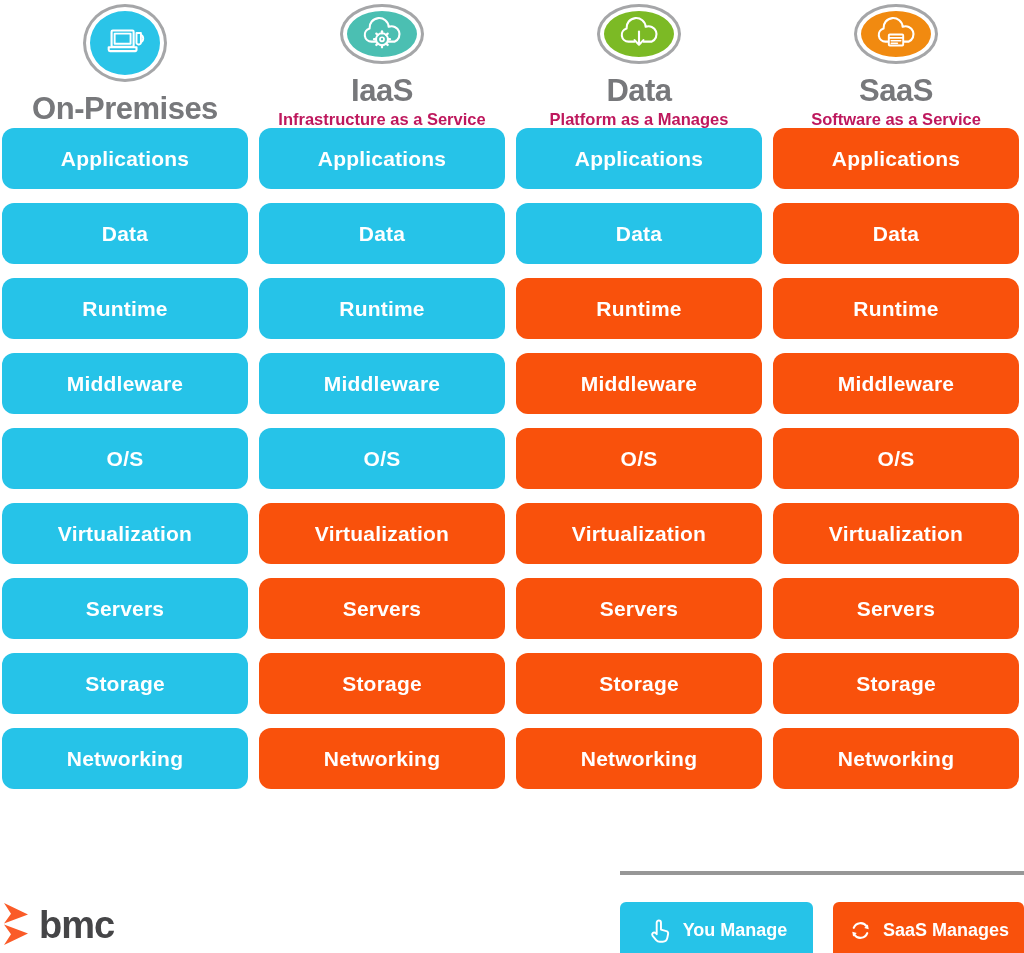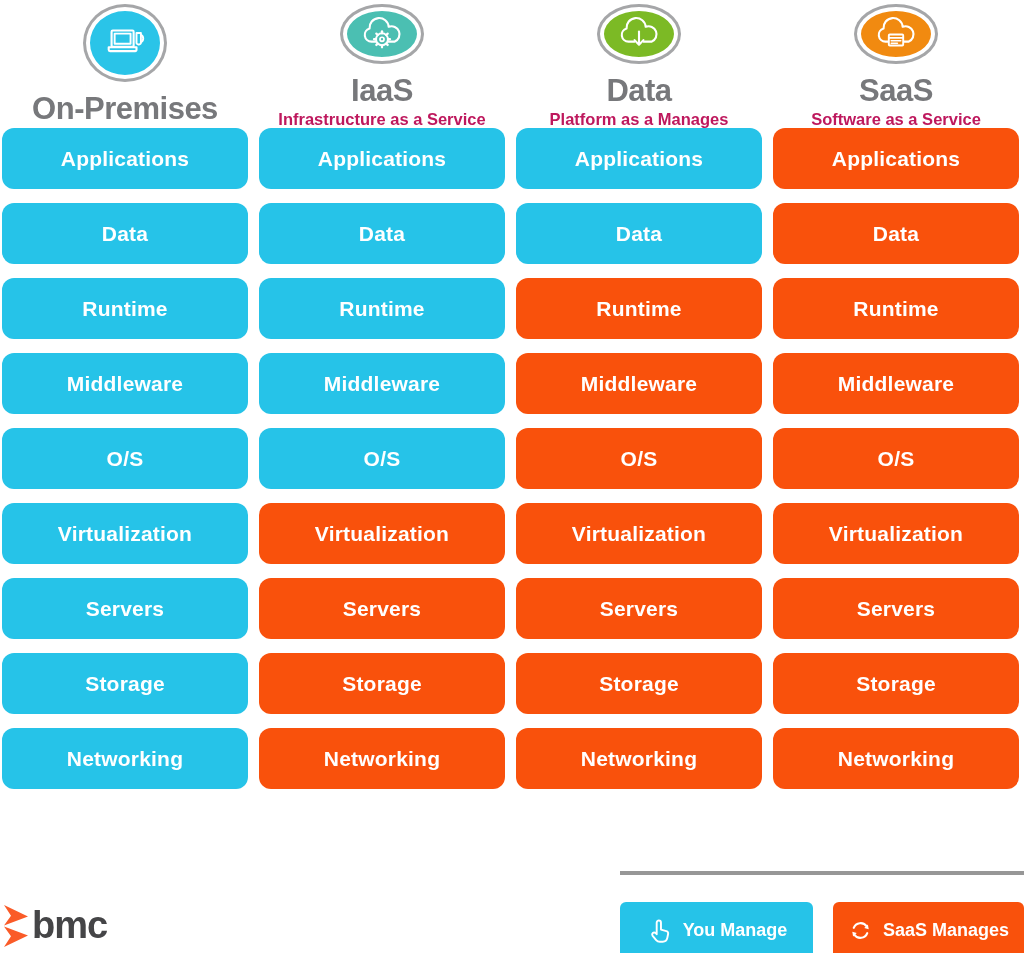--- a/index.html
+++ b/index.html
@@ -36,21 +36,21 @@
   .legend-line{position:absolute;left:620px;width:404px;top:871px;height:4px;background:#979797;}
   .legend-btn{
     position:absolute;top:902px;height:56px;border-radius:6px;border:none;
     display:flex;align-items:center;justify-content:center;gap:10px;
     color:#ffffff;font-size:18px;font-weight:700;font-family:"Liberation Sans",sans-serif;
     cursor:pointer;padding:0 1px;
   }
   .legend-btn svg{flex:0 0 auto;}
   #you-btn{left:620px;width:193px;}
   #other-btn{left:833px;width:191px;}
-  .brand{position:absolute;left:2px;top:902px;display:flex;align-items:flex-end;gap:0;}
+  .brand{position:absolute;left:2px;top:902px;display:flex;align-items:flex-start;gap:7px;}
   .brand-text{font-size:38px;font-weight:800;color:#454547;letter-spacing:-1px;line-height:46px;}
 </style>
 </head>
 <body>
 
 <div class="board">
   <div class="grid">
 
     <div class="col">
       <div class="col-header">

